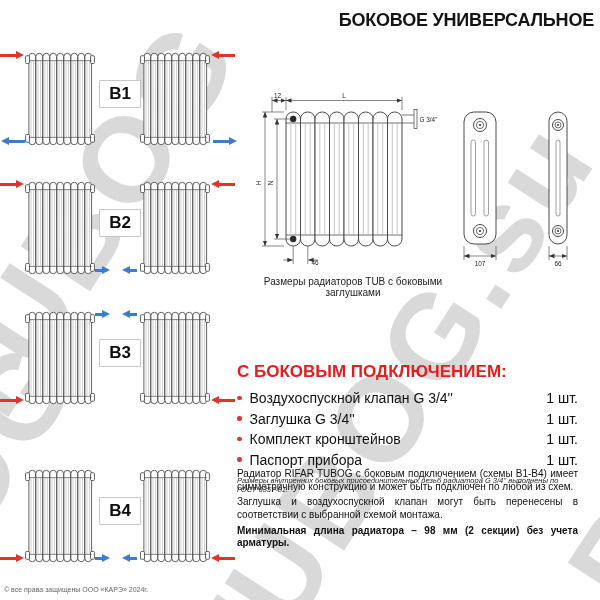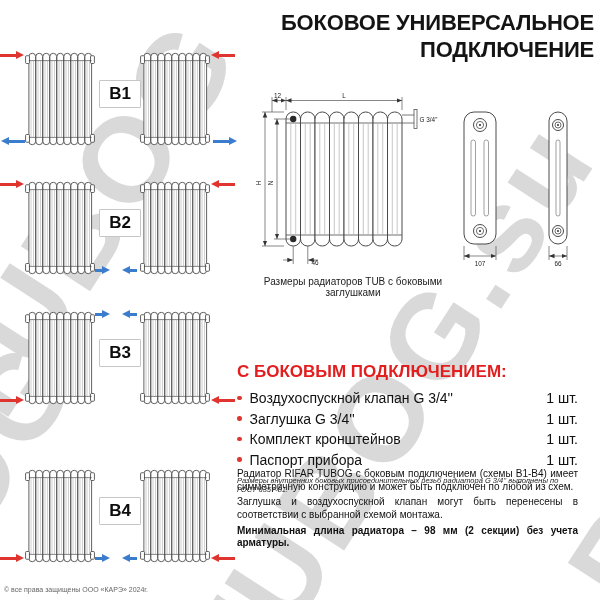--- a/index.html
+++ b/index.html
@@ -4,21 +4,21 @@
 <style>
   html,body{margin:0;padding:0;background:#fff;}
   .page{position:relative;width:600px;height:600px;background:#ffffff;overflow:hidden;
         font-family:"Liberation Sans",sans-serif;color:#111;}
   
   .wm{position:absolute;z-index:0;font-weight:bold;white-space:nowrap;
       color:#d9d9d9;letter-spacing:5px;transform:rotate(-57deg);transform-origin:0 0;
       font-size:120px;pointer-events:none;user-select:none;}
   .content{position:relative;z-index:1;}
   
-  .title{position:absolute;top:10px;right:6px;text-align:right;font-size:22px;
+  .title{position:absolute;top:10px;right:6px;text-align:right;font-size:18px;
          font-weight:bold;line-height:1.22;letter-spacing:-0.2px;color:#141414;margin-left:40px;}
   .title span{display:block;}
   
   .row{position:absolute;left:0;width:238px;height:112px;}
   .row-b1{top:46px}.row-b2{top:175px}.row-b3{top:305px}.row-b4{top:463px}
   .rad{position:absolute;top:4px;width:70px;height:98px;}
   .rad.left{left:25px}.rad.right{left:140px}
   .badge{position:absolute;left:99px;top:34px;width:40px;height:26px;background:#fff;
          border:1.5px solid #c6c6c6;border-radius:1px;display:flex;align-items:center;
          justify-content:center;font-weight:bold;font-size:17px;color:#0d0d0d;z-index:2;}
@@ -98,21 +98,20 @@
         <line x1="4.8" y1="12" x2="4.8" y2="122" stroke="#999" stroke-width="0.55"></line>
         <line x1="9.7" y1="12" x2="9.7" y2="122" stroke="#999" stroke-width="0.55"></line>
       </g>
     </defs>
   </svg>
 
   <div class="content">
 
     <div class="title">
       <span>БОКОВОЕ УНИВЕРСАЛЬНОЕ</span>
-      <span>ПОДКЛЮЧЕНИЕ</span>
     </div>
 
     <div class="row row-b1">
       <svg class="rad left" viewBox="0 0 72 100">
           <use href="#radF"></use>
         </svg>
       <svg class="rad right" viewBox="0 0 72 100">
           <use href="#radF"></use>
         </svg>
       <div class="badge">В1</div>

